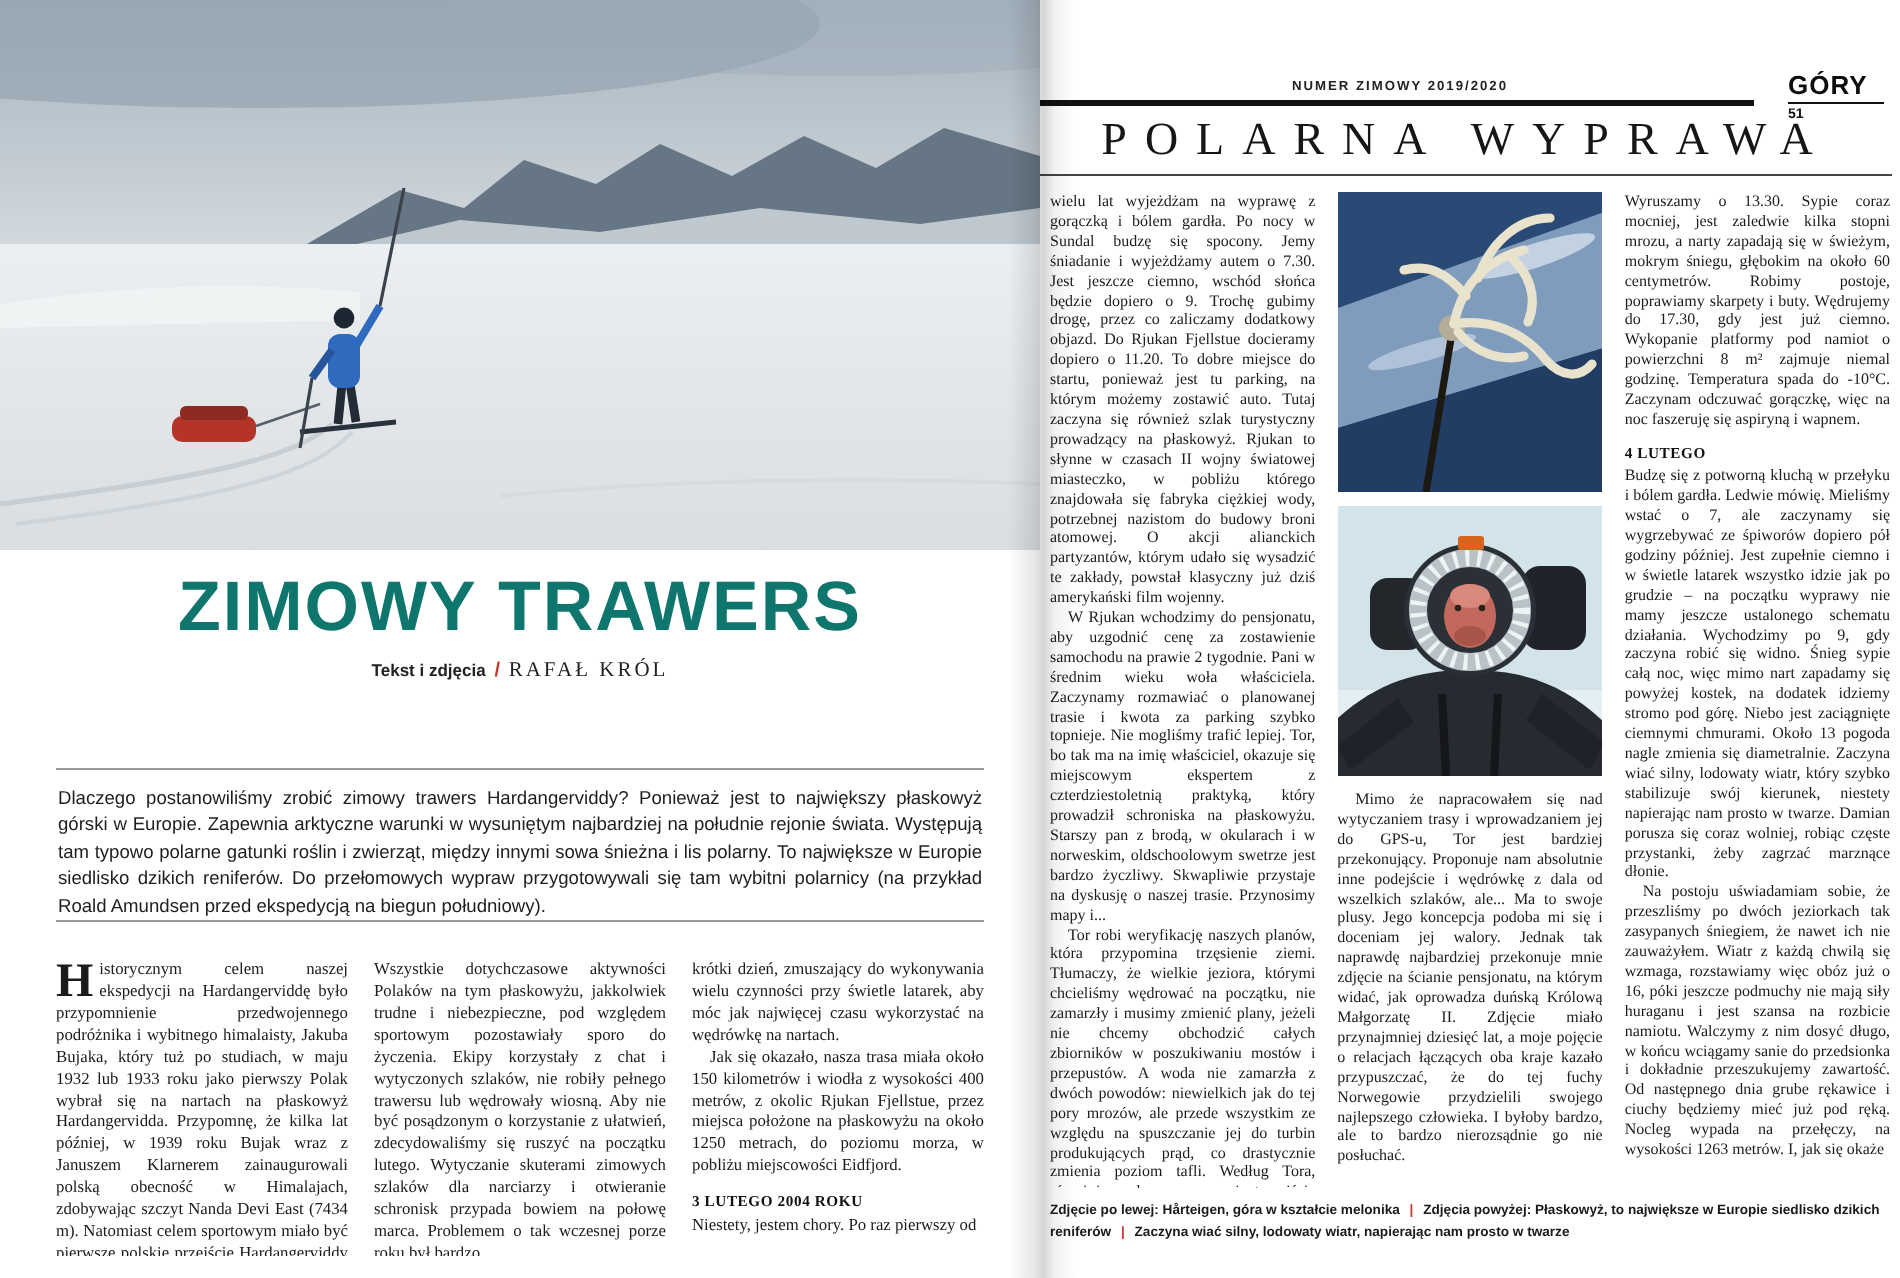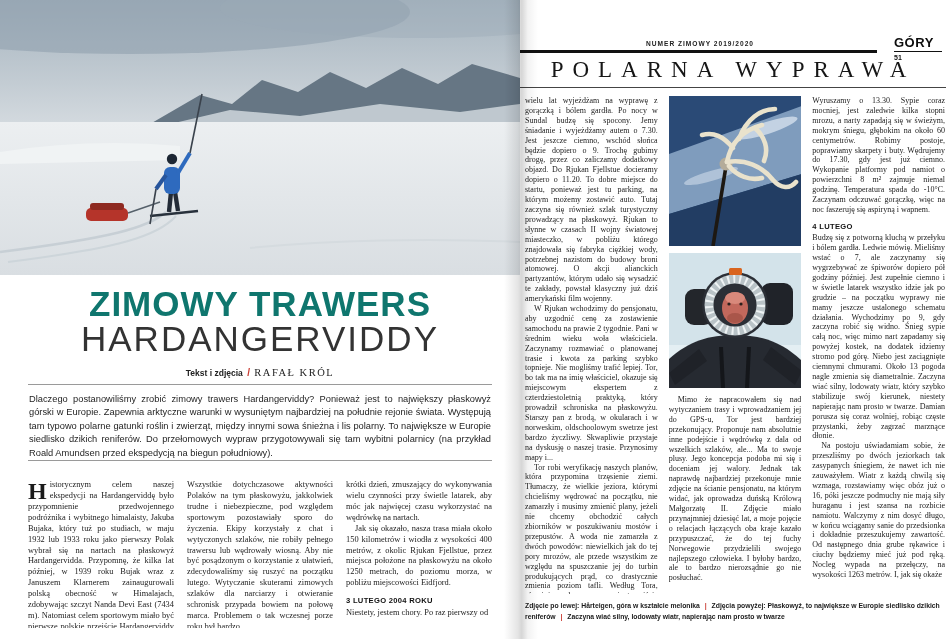--- a/index.html
+++ b/index.html
@@ -19,21 +19,21 @@
           color:#333;line-height:1.05;}
   .byline{margin-top:9px;font-family:"Liberation Sans",sans-serif;font-size:8.5px;font-weight:700;color:#222;}
   .byline .sep{color:#c8372d;font-weight:700;padding:0 2px;font-size:10px;}
   .byline .author{font-family:"Liberation Serif",serif;font-weight:400;font-size:10.5px;letter-spacing:1.5px;margin-top:12px;}
   .lead{position:absolute;left:28px;top:384px;width:462px;border-top:1px solid #9a9a9a;border-bottom:1px solid #9a9a9a;
         padding:8px 1px 0 1px;font-family:"Liberation Sans",sans-serif;font-size:9.3px;line-height:1.45;
         text-align:justify;color:#1e1e1e;}
   .lcols{position:absolute;left:28px;top:480px;width:464px;height:148px;display:flex;gap:13px;}
   .lcol{flex:1 1 0;font-size:8.4px;line-height:1.3;text-align:justify;overflow:hidden;}
   .dropcap{float:left;font-weight:700;font-size:24px;line-height:20px;padding:1px 3px 0 0;}
-  .datehead{font-family:Liberation Sans, sans-serif;font-weight:700;font-size:7.6px;letter-spacing:.3px;
+  .datehead{font-family:Liberation Serif, serif;font-weight:700;font-size:7.6px;letter-spacing:.3px;
             margin:7px 0 2px 0;color:#111;}
   .para-indent{text-indent:9px;}
   p.col-p{margin:0;}
   
   .rp-issue{position:absolute;left:5px;top:40px;width:350px;text-align:center;
             font-family:"Liberation Sans",sans-serif;font-size:6.6px;font-weight:700;letter-spacing:1px;color:#222;}
   .rp-thickrule{position:absolute;left:0px;top:50px;width:357px;height:3px;background:#111;}
   .rp-section{position:absolute;left:0;top:57px;width:426px;text-align:center;
               font-family:"Liberation Serif",serif;font-size:23px;letter-spacing:9px;color:#161616;}
   .rp-thinrule{position:absolute;left:0px;top:87px;width:426px;height:1px;background:#444;}
@@ -88,21 +88,20 @@
       <rect x="164" y="167" width="16" height="27" rx="6" fill="#2e6abe"></rect>
       <circle cx="172" cy="159" r="5.2" fill="#1d2734"></circle>
       <line x1="178" y1="173" x2="190" y2="153" stroke="#2e6abe" stroke-width="4"></line>
       <line x1="190" y1="153" x2="202" y2="94" stroke="#3a424c" stroke-width="1.6"></line>
       <line x1="166" y1="175" x2="156" y2="189" stroke="#27559c" stroke-width="4"></line>
       <line x1="156" y1="189" x2="150" y2="224" stroke="#3a424c" stroke-width="1.6"></line>
     </svg>
 
     <div class="title-block">
       <div class="title1">ZIMOWY TRAWERS</div>
-      <div class="title2">HARDANGERVIDDY</div>
       <div class="byline">
         <span>Tekst i zdjęcia</span>
         <span class="sep">/</span>
         <span class="author">RAFAŁ KRÓL</span>
       </div>
     </div>
 
     <div class="lead">Dlaczego postanowiliśmy zrobić zimowy trawers Hardangerviddy? Ponieważ jest to największy płaskowyż górski w Europie. Zapewnia arktyczne warunki w wysuniętym najbardziej na południe rejonie świata. Występują tam typowo polarne gatunki roślin i zwierząt, między innymi sowa śnieżna i lis polarny. To największe w Europie siedlisko dzikich reniferów. Do przełomowych wypraw przygotowywali się tam wybitni polarnicy (na przykład Roald Amundsen przed ekspedycją na biegun południowy).</div>
 
     <div class="lcols">

